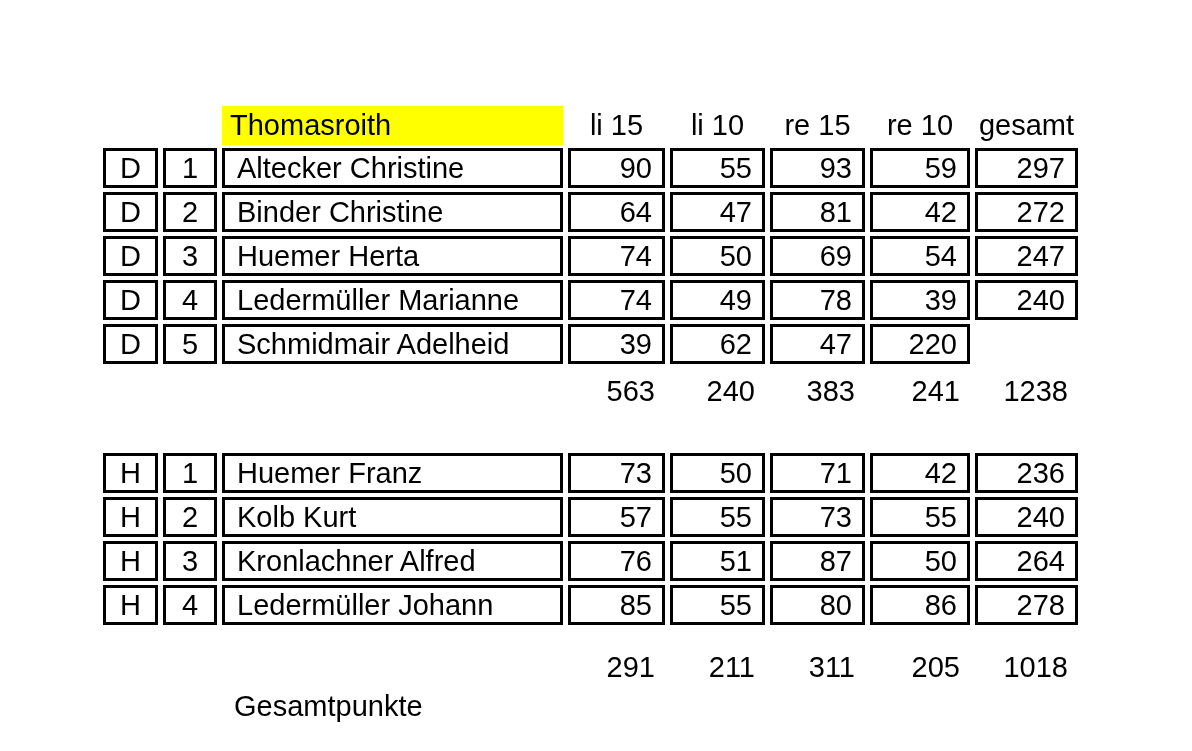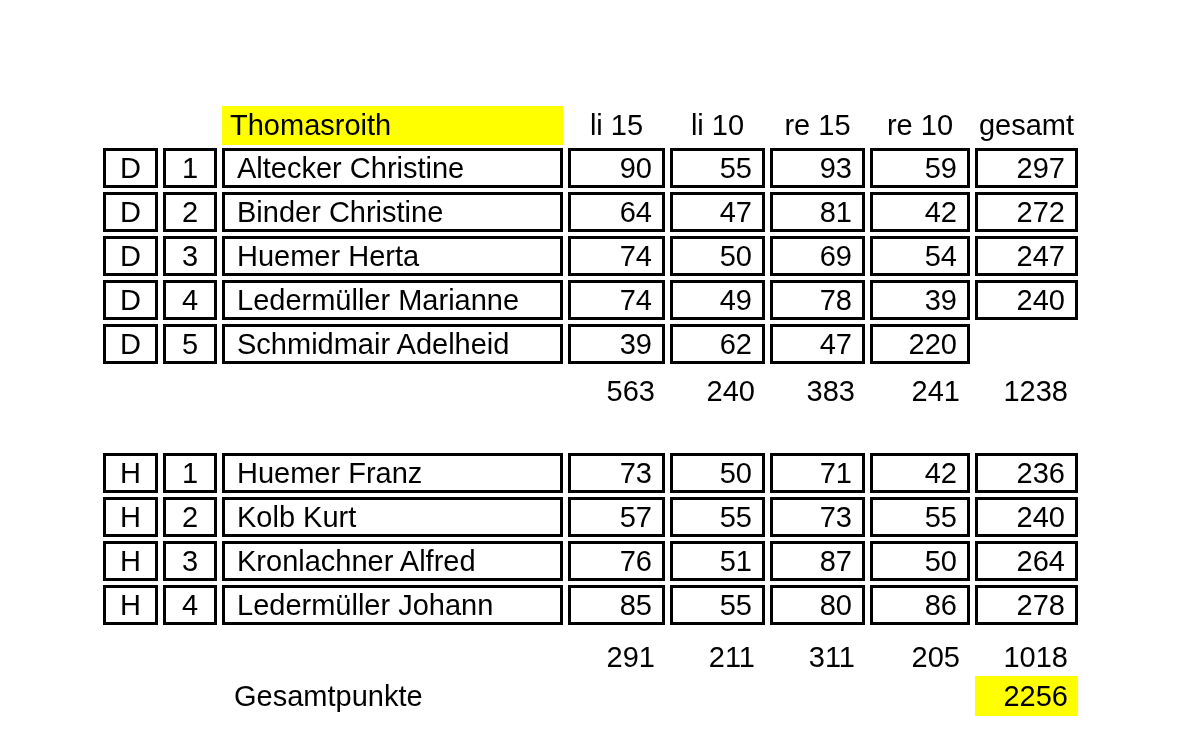--- a/index.html
+++ b/index.html
@@ -42,21 +42,21 @@
   .boxed  { border: 3px solid #000000; background: #FFFFFF; }
   .center { justify-content: center; }
   .left   { justify-content: flex-start; padding-left: 12px; }
   .right  { justify-content: flex-end; padding-right: 10px; }
   .highlight { background: #FFFF00; }
   .header-row { height: 39px; margin-bottom: 3px; }
   .team-cell  { padding-left: 8px; }
   .prow { margin-bottom: 4px; }
   .totals-row-d { margin-top: 4px; height: 38px; }
   .group-h-start { margin-top: 43px; }
-  .totals-row-h { margin-top: 10px; height: 36px; }
+  .totals-row-h { margin-top: 20px; height: 36px; }
   .footer-row { margin-top: 1px; height: 40px; }
 </style>
 </head>
 <body>
 
 <div class="sheet">
 
   <div class="row header-row">
     <div class="cell"></div>
     <div class="cell"></div>
@@ -184,16 +184,15 @@
   </div>
 
   <div class="row footer-row">
     <div class="cell"></div>
     <div class="cell"></div>
     <div class="cell left">Gesamtpunkte</div>
     <div class="cell"></div>
     <div class="cell"></div>
     <div class="cell"></div>
     <div class="cell"></div>
-    <div class="cell right highlight">2256</div>
   </div>
 
 </div>
 
 </body></html>

